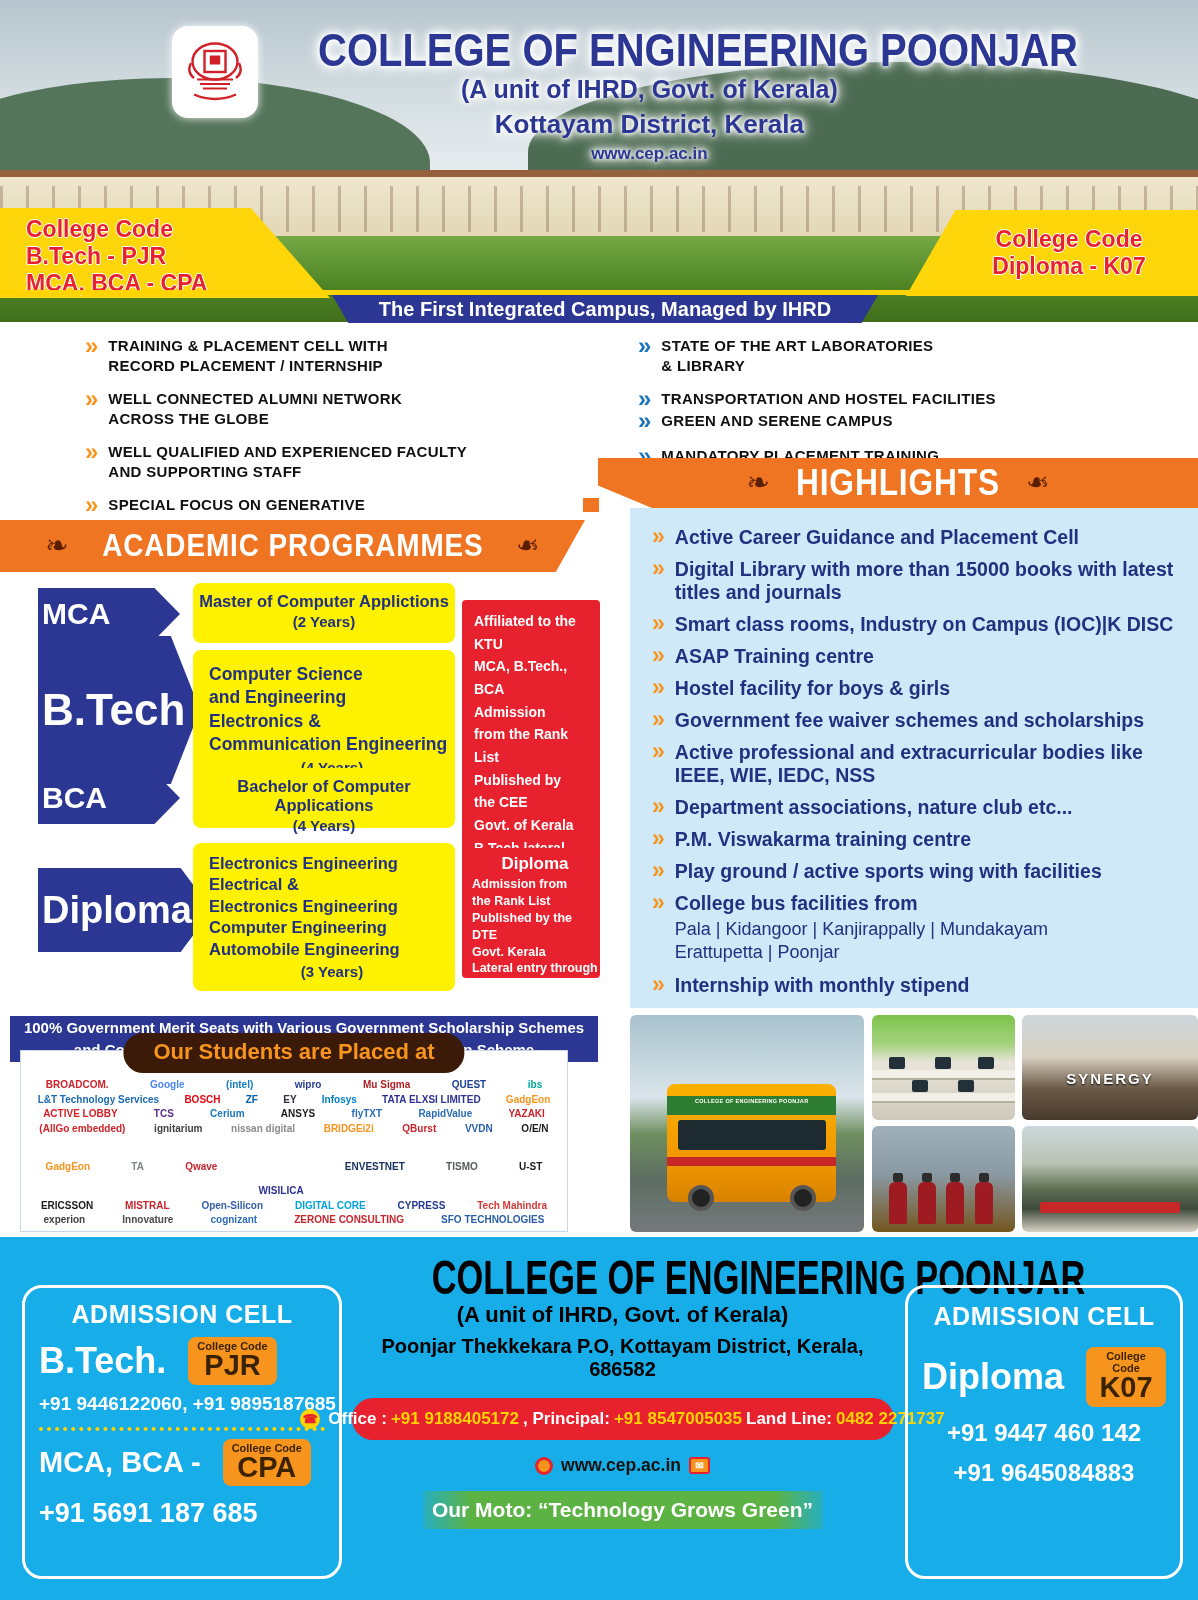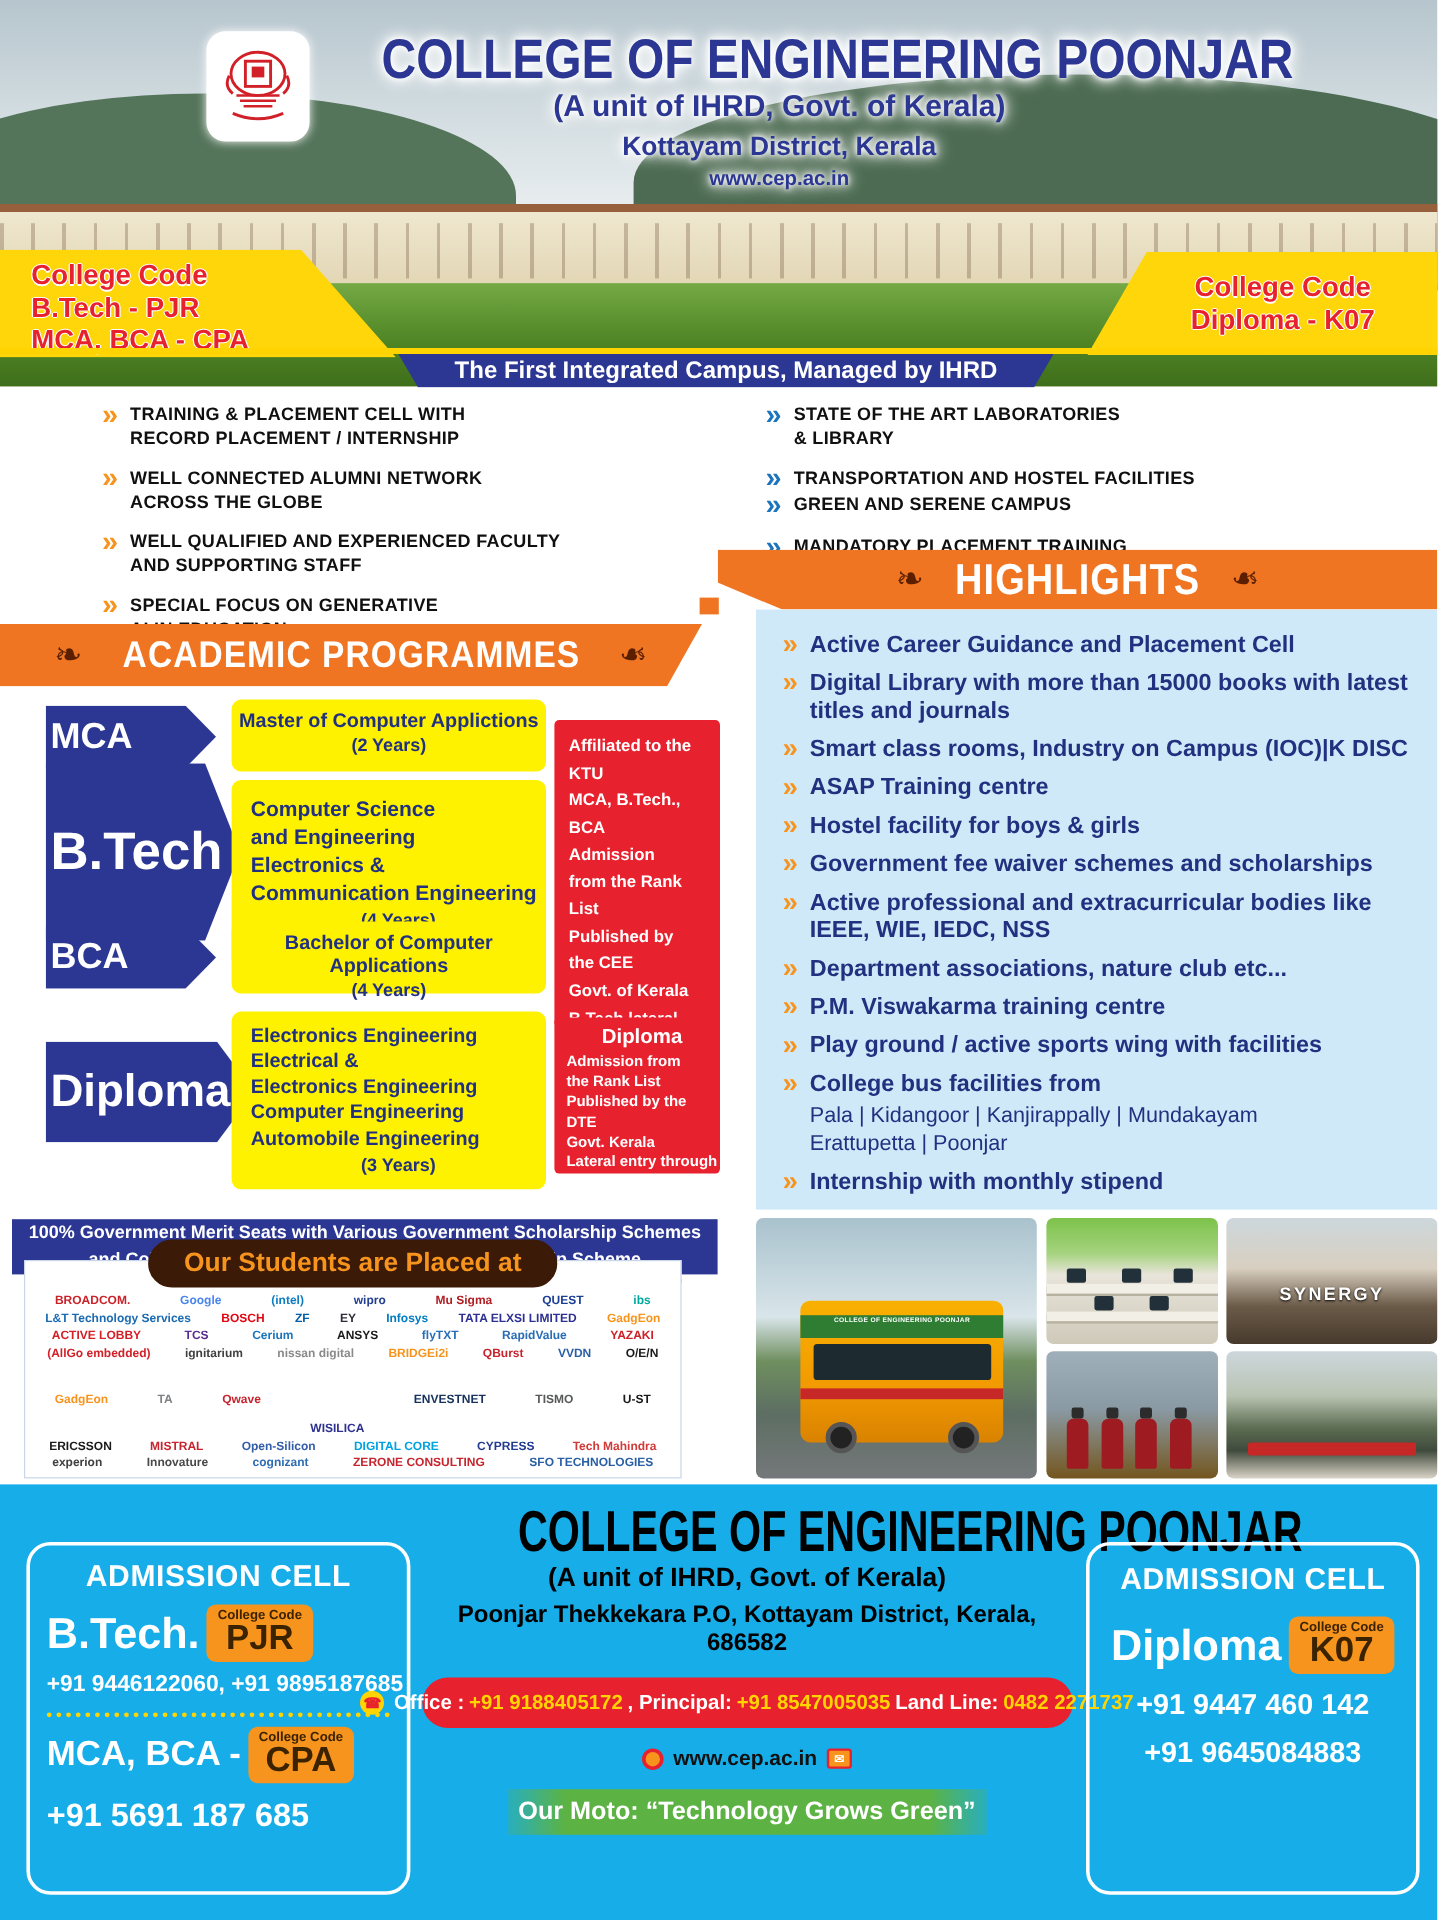--- a/index.html
+++ b/index.html
@@ -18,21 +18,21 @@
   .grass{position:absolute;left:0;top:236px;width:100%;height:86px;
         background:linear-gradient(180deg,#74a944 0%,#4e8324 60%,#3f6e1b 100%);}
   .yellow-line{position:absolute;left:0;top:290px;width:100%;height:5px;background:#ffd400;z-index:3;}
 
   .logo-box{position:absolute;left:172px;top:26px;width:86px;height:92px;background:#fff;border-radius:16px;
         z-index:2;display:flex;align-items:center;justify-content:center;box-shadow:0 0 8px rgba(255,255,255,.9);}
   .halo{text-shadow:0 0 4px #fff,0 0 7px #fff,0 0 12px #fff,0 0 16px #fff;}
   .head-titles{position:absolute;left:50%;top:26px;transform:translateX(-43%);text-align:center;width:720px;z-index:2;}
   .h-title{display:inline-block;font-size:43px;font-weight:900;color:#2b3792;transform:scale(.93,1.08);white-space:nowrap;}
   .h-sub{font-size:25px;font-weight:800;color:#2b3792;margin-top:0px;}
-  .h-district{font-size:22px;font-weight:800;color:#2b3792;margin-top:5px;}
+  .h-district{font-size:26px;font-weight:800;color:#2b3792;margin-top:5px;}
   .h-web{font-size:17px;font-weight:800;color:#2b3792;margin-top:4px;}
 
   .code-left{position:absolute;left:0;top:208px;width:330px;height:90px;background:#ffd60a;z-index:2;
         clip-path:polygon(0 0,76% 0,100% 100%,0 100%);padding:8px 0 0 26px;box-sizing:border-box;}
   .code-right{position:absolute;right:0;top:210px;width:292px;height:86px;background:#ffd60a;z-index:2;
         clip-path:polygon(17% 0,100% 0,100% 100%,0 100%);display:flex;flex-direction:column;
         justify-content:center;align-items:center;padding-left:34px;box-sizing:border-box;}
   .code-line{font-size:23px;font-weight:900;color:#e8212e;line-height:1.18;
         text-shadow:1px 0 0 #fff,-1px 0 0 #fff,0 1px 0 #fff,0 -1px 0 #fff;}
 
@@ -128,21 +128,21 @@
   .gown::before{content:'';position:absolute;left:4px;top:-9px;width:10px;height:9px;background:#2c2c2c;border-radius:2px;}
   #ph-grp{left:1022px;top:1126px;width:176px;height:106px;background:linear-gradient(180deg,#cdd7dc 0%,#b9c3b2 35%,#5d6e53 60%,#3f4a3c 78%,#d9d3c6 100%);}
   .grp-banner{position:absolute;left:10%;bottom:18%;width:80%;height:10%;background:#c62828;border-radius:2px;}
 
   
   .footer{position:absolute;left:0;top:1237px;width:1198px;height:363px;background:#16ade9;}
   .card{position:absolute;border:3px solid #fff;border-radius:20px;box-sizing:border-box;}
   #card-l{left:22px;top:48px;width:320px;height:294px;padding:12px 14px;}
   #card-r{left:905px;top:48px;width:278px;height:294px;padding:14px;text-align:center;}
   .card-title{color:#fff;font-weight:800;font-size:25px;text-align:center;letter-spacing:.5px;}
-  .prog-line{display:flex;align-items:center;gap:6px;margin-top:8px;}
+  .prog-line{display:flex;align-items:center;gap:22px;margin-top:8px;}
   #card-r .prog-line{justify-content:center;margin-top:16px;}
   .prog-name{color:#fff;font-weight:900;font-size:36px;}
   .prog-name2{color:#fff;font-weight:900;font-size:29px;}
   .badge{background:#f7941d;border-radius:8px;text-align:center;padding:3px 9px 5px;color:#3b2300;}
   .badge .bl{font-size:11px;font-weight:800;}
   .badge .bc{font-size:29px;font-weight:900;line-height:.95;}
   .phones{color:#fff;font-weight:800;font-size:19px;margin-top:8px;white-space:nowrap;}
   .phones2{color:#fff;font-weight:800;font-size:27px;margin-top:12px;white-space:nowrap;}
   .rphone{color:#fff;font-weight:800;font-size:24px;margin-top:12px;}
   .dots{border-top:4px dotted #ffd400;margin:12px 0 2px;}

